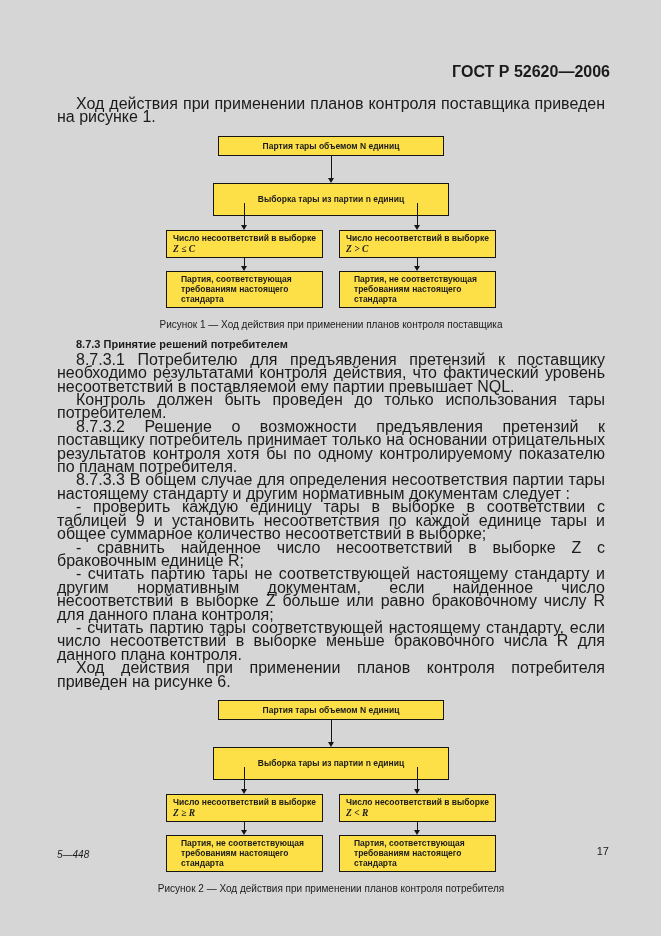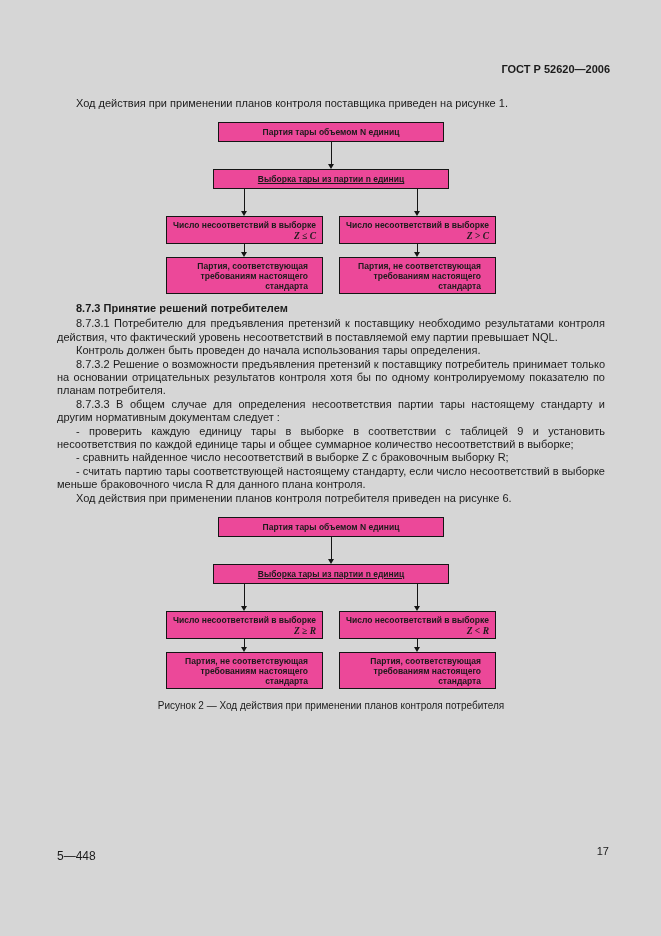--- a/index.html
+++ b/index.html
@@ -5,40 +5,40 @@
   * { box-sizing: border-box; }
   html, body { margin: 0; padding: 0; }
   body {
     width: 661px; height: 936px;
     background: #d6d6d6;
     font-family: "Liberation Sans", sans-serif;
     color: #1b1b1b;
   }
   .page { position: relative; width: 661px; height: 936px; overflow: hidden; }
 
-  .doc-header { position: absolute; top: 63px; right: 51px; font-size: 11px; font-weight: bold; text-align: center; }
+  .doc-header { position: absolute; top: 63px; right: 51px; font-size: 16px; font-weight: bold; text-align: center; }
 
   .content { position: absolute; top: 97px; left: 57px; width: 548px; }
 
   .body-text {
-    font-size: 11px; line-height: 13.4px;
+    font-size: 16px; line-height: 13.4px;
     text-align: justify; text-indent: 19px; margin: 0;
   }
   .heading { font-size: 11px; font-weight: bold; text-indent: 19px; margin: 8px 0 3px; }
   .fig-caption { font-size: 10px; text-align: center; margin: 11px 0 0; }
 
   
   .fc { position: relative; width: 540px; height: 172px; margin: 12px auto 0; }
   .fc-box {
-    position: absolute; background: #ec4899; border: 1px solid #151515;
+    position: absolute; background: #fde047; border: 1px solid #151515;
     display: flex; align-items: center; justify-content: center;
-    text-align: right; font-weight: bold; font-size: 8.5px; line-height: 10px;
+    text-align: left; font-weight: bold; font-size: 8.5px; line-height: 10px;
   }
   .b-top    { left: 157px; top: 0;     width: 226px; height: 20px; }
-  .b-sample { left: 152px; top: 47px;  width: 236px; height: 20px; text-decoration: underline; }
+  .b-sample { left: 152px; top: 47px;  width: 236px; height: 33px; }
   .b-cl     { left: 105px; top: 94px;  width: 157px; height: 28px; }
   .b-cr     { left: 278px; top: 94px;  width: 157px; height: 28px; }
   .b-rl     { left: 105px; top: 135px; width: 157px; height: 37px; padding: 0 14px; }
   .b-rr     { left: 278px; top: 135px; width: 157px; height: 37px; padding: 0 14px; }
 
   .cond-expr { font-style: italic; font-family: "Liberation Serif", serif; font-size: 9.5px; margin-top: 1px; }
 
   .vline { position: absolute; width: 1px; background: #151515; }
   .ah {
     position: absolute; width: 0; height: 0;
@@ -49,21 +49,21 @@
   .h-mid  { left: 266.5px; top: 42px; }
   .l-sl   { left: 183px;   top: 67px;  height: 22px; }
   .h-sl   { left: 179.5px; top: 89px; }
   .l-sr   { left: 356px;   top: 67px;  height: 22px; }
   .h-sr   { left: 352.5px; top: 89px; }
   .l-bl   { left: 183px;   top: 122px; height: 8px; }
   .h-bl   { left: 179.5px; top: 130px; }
   .l-br   { left: 356px;   top: 122px; height: 8px; }
   .h-br   { left: 352.5px; top: 130px; }
 
-  .footer-note { position: absolute; left: 57px; top: 849px; font-size: 12px; }
+  .footer-note { position: absolute; left: 57px; top: 849px; font-size: 10px; font-style: italic; }
   .page-number { position: absolute; right: 52px; top: 845px; font-size: 11px; }
 </style>
 </head>
 <body>
 
 <div class="page">
 
   <div class="doc-header">ГОСТ Р 52620—2006</div>
 
   <div class="content">
@@ -96,29 +96,31 @@
 
       <div class="vline l-bl"></div>
       <div class="ah h-bl"></div>
       <div class="vline l-br"></div>
       <div class="ah h-br"></div>
 
       <div class="fc-box b-rl">Партия, соответствующая требованиям настоящего стандарта</div>
       <div class="fc-box b-rr">Партия, не соответствующая требованиям настоящего стандарта</div>
     </div>
 
+    <div class="fig-caption">Рисунок 1 — Ход действия при применении планов контроля поставщика</div>
 
     <div class="heading">8.7.3 Принятие решений потребителем</div>
 
     <p class="body-text">8.7.3.1 Потребителю для предъявления претензий к поставщику необходимо результатами контроля действия, что фактический уровень несоответствий в поставляемой ему партии превышает NQL.</p>
-    <p class="body-text">Контроль должен быть проведен до начала использования тары определения.</p>
+    <p class="body-text">Контроль должен быть проведен до только использования тары потребителем.</p>
     <p class="body-text">8.7.3.2 Решение о возможности предъявления претензий к поставщику потребитель принимает только на основании отрицательных результатов контроля хотя бы по одному контролируемому показателю по планам потребителя.</p>
     <p class="body-text">8.7.3.3 В общем случае для определения несоответствия партии тары настоящему стандарту и другим нормативным документам следует :</p>
     <p class="body-text">- проверить каждую единицу тары в выборке в соответствии с таблицей 9 и установить несоответствия по каждой единице тары и общее суммарное количество несоответствий в выборке;</p>
-    <p class="body-text">- сравнить найденное число несоответствий в выборке Z с браковочным выборку R;</p>
+    <p class="body-text">- сравнить найденное число несоответствий в выборке Z с браковочным единице R;</p>
+    <p class="body-text">- считать партию тары не соответствующей настоящему стандарту и другим нормативным документам, если найденное число несоответствий в выборке Z больше или равно браковочному числу R для данного плана контроля;</p>
     <p class="body-text">- считать партию тары соответствующей настоящему стандарту, если число несоответствий в выборке меньше браковочного числа R для данного плана контроля.</p>
     <p class="body-text">Ход действия при применении планов контроля потребителя приведен на рисунке 6.</p>
 
     <div class="fc">
       <div class="fc-box b-top">Партия тары объемом N единиц</div>
       <div class="vline l-mid"></div>
       <div class="ah h-mid"></div>
       <div class="fc-box b-sample">Выборка тары из партии n единиц</div>
 
       <div class="vline l-sl"></div>

